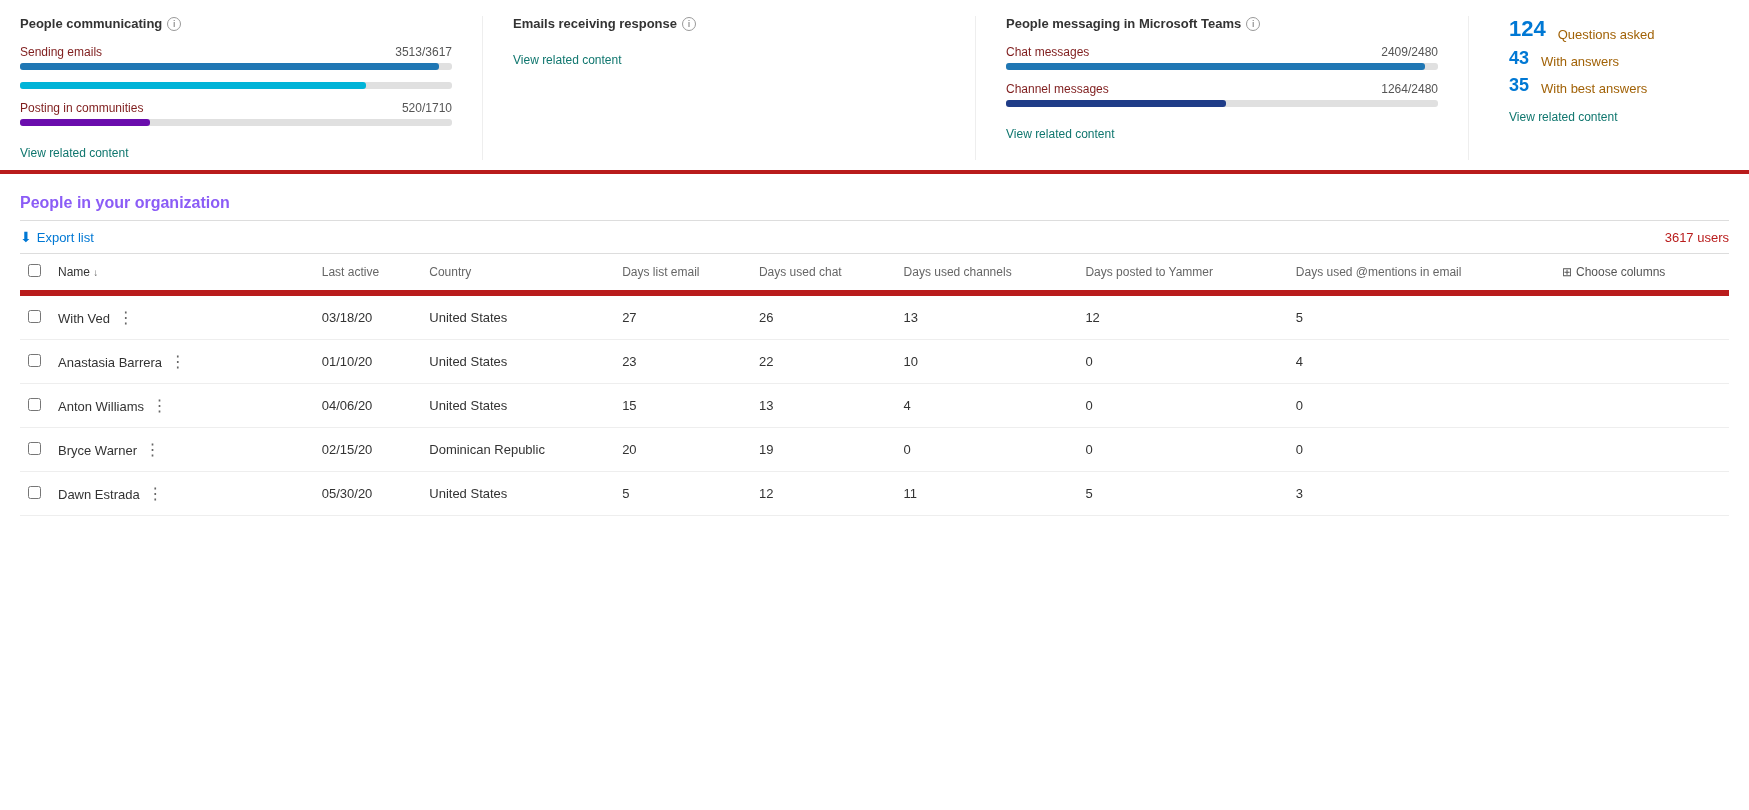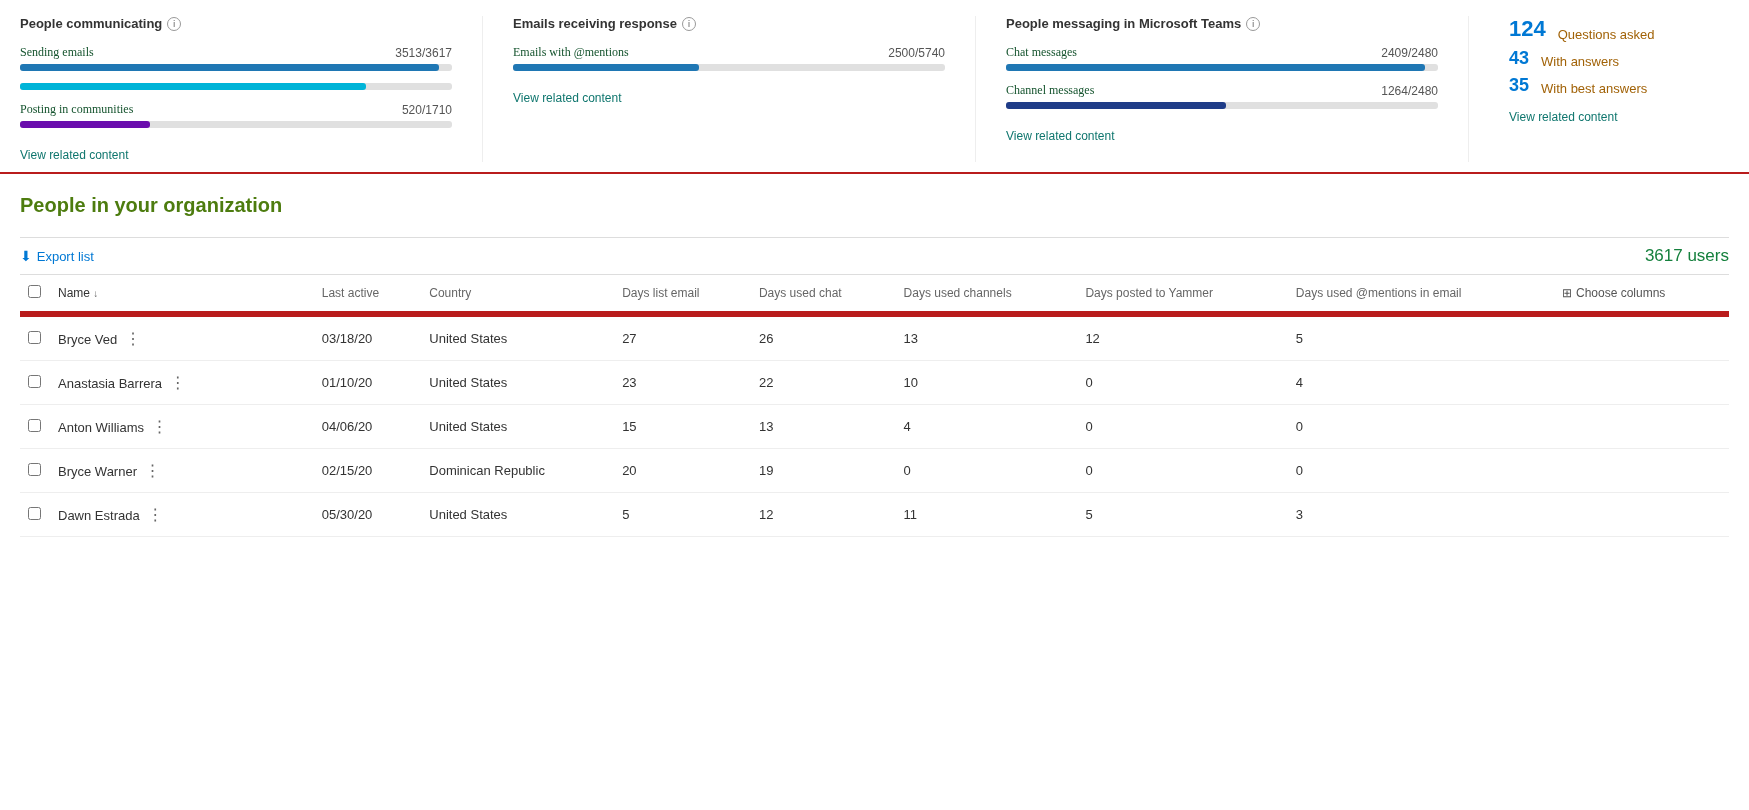--- a/index.html
+++ b/index.html
@@ -2,21 +2,21 @@
 <html><head>
   <meta charset="utf-8">
   <style>
     * { box-sizing: border-box; margin: 0; padding: 0; }
     body { font-family: 'Segoe UI', Arial, sans-serif; font-size: 13px; color: #333; background: #fff; }
 
     .top-section {
       display: flex;
       padding: 16px 20px 10px 20px;
       gap: 0;
-      border-bottom: 2px solid #b91c1c;
+      border-bottom: 4px solid #b91c1c;
     }
 
     .panel {
       flex: 1;
       padding-right: 30px;
       border-right: 1px solid #eee;
       margin-right: 30px;
     }
     .panel:last-child {
       border-right: none;
@@ -52,22 +52,21 @@
 
     .metric-label-row {
       display: flex;
       justify-content: space-between;
       align-items: center;
       margin-bottom: 4px;
     }
 
     .metric-label {
       font-size: 12px;
-      color: #14532d;
-      font-family: Liberation Serif, serif;
+      color: #7f1d1d;
     }
 
     .metric-value {
       font-size: 12px;
       color: #555;
     }
 
     .bar-bg {
       height: 7px;
       background: #e0e0e0;
@@ -125,24 +124,24 @@
       font-weight: 700;
       color: #0078d4;
     }
 
     
     .org-section {
       padding: 20px 20px 0 20px;
     }
 
     .org-title {
-      font-size: 20px;
+      font-size: 16px;
       font-weight: 600;
-      color: #4d7c0f;
-      margin-bottom: 20px;
+      color: #8b5cf6;
+      margin-bottom: 8px;
     }
 
     
     .table-toolbar {
       display: flex;
       justify-content: space-between;
       align-items: center;
       padding: 8px 0;
       border-top: 1px solid #ddd;
       border-bottom: 1px solid #ddd;
@@ -155,22 +154,22 @@
       gap: 5px;
       color: #0078d4;
       font-size: 13px;
       cursor: pointer;
       background: none;
       border: none;
       padding: 0;
     }
 
     .users-count {
-      font-size: 17px;
-      color: #15803d;
+      font-size: 13px;
+      color: #b91c1c;
     }
 
     
     .data-table {
       width: 100%;
       border-collapse: collapse;
     }
 
     .data-table th {
       font-size: 12px;
@@ -260,29 +259,20 @@
         <div class="bar-fill bar-purple" style="width:30%"></div>
       </div>
     </div>
     <a class="view-link">View related content</a>
   </div>
 
   <div class="panel">
     <div class="panel-title">
       <span>Emails receiving response</span>
       <span class="info-icon">i</span>
-    </div>
-    <div class="metric-row">
-      <div class="metric-label-row">
-        <span class="metric-label">Emails with @mentions</span>
-        <span class="metric-value">2500/5740</span>
-      </div>
-      <div class="bar-bg">
-        <div class="bar-fill bar-blue" style="width:43%"></div>
-      </div>
     </div>
     <a class="view-link">View related content</a>
   </div>
 
   <div class="panel">
     <div class="panel-title">
       <span>People messaging in Microsoft Teams</span>
       <span class="info-icon">i</span>
     </div>
     <div class="metric-row">
@@ -355,21 +345,21 @@
             <span>⊞</span>
             <span>Choose columns</span>
           </button>
         </th>
       </tr>
     </thead>
     <tbody id="table-body">
     <tr>
     <td><input type="checkbox" style=""></td>
     <td>
-      <span>Bryce Ved</span>
+      <span>With Ved</span>
       <span class="dots-menu">⋮</span>
     </td>
     <td>03/18/20</td>
     <td>United States</td>
     <td>27</td>
     <td>26</td>
     <td>13</td>
     <td>12</td>
     <td>5</td>
     <td></td>

